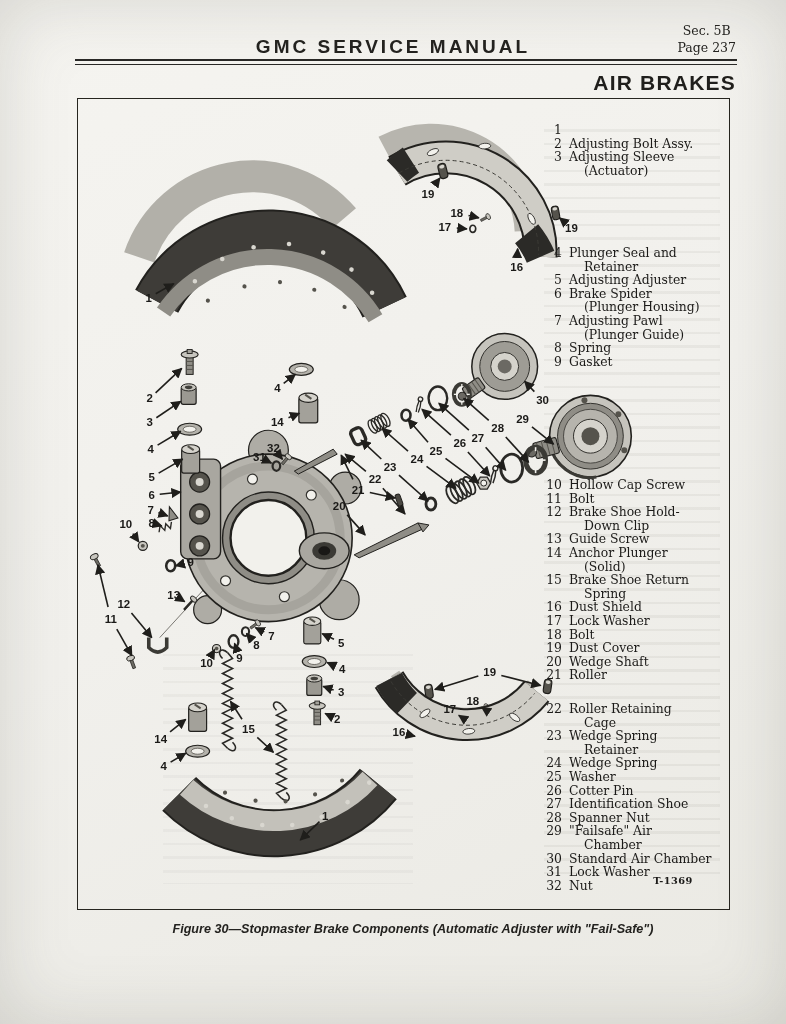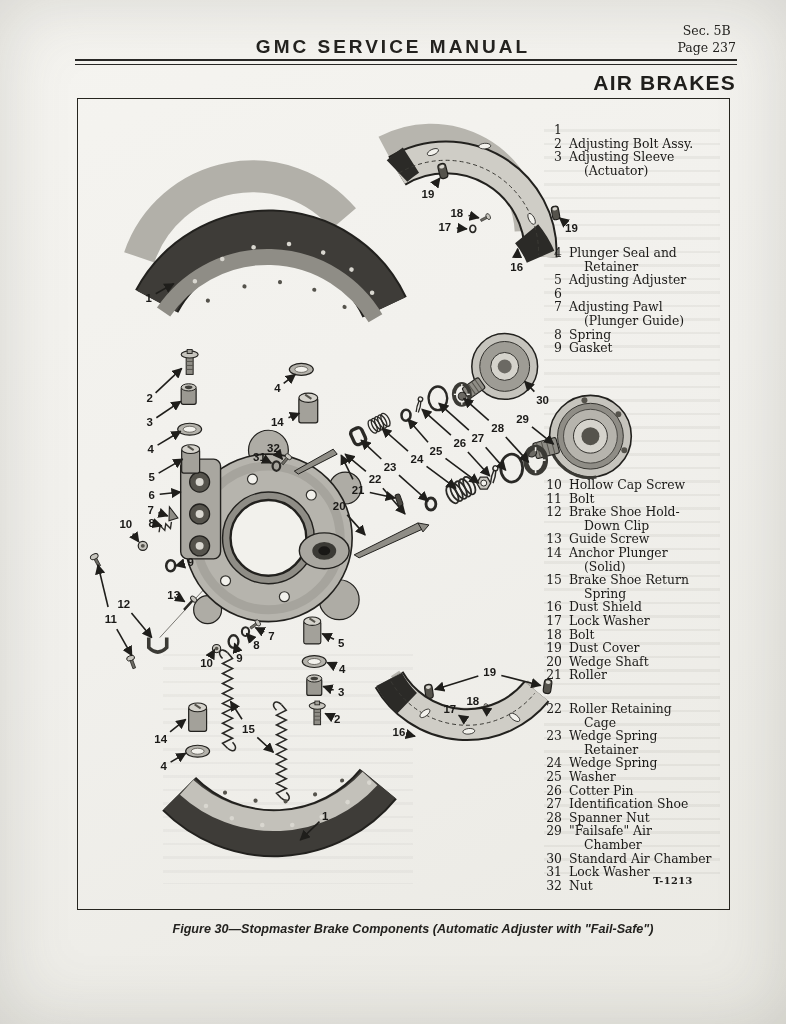--- a/index.html
+++ b/index.html
@@ -500,20 +500,24 @@
             </span>
           </div>
           <div class="pitem">
             <span class="pnum">5</span>
             <span class="plabel">
               <span class="pline">Adjusting Adjuster</span>
             </span>
           </div>
           <div class="pitem">
             <span class="pnum">6</span>
+            <span class="plabel">
+              <span class="pline">Brake Spider</span>
+              <span class="pline cont">(Plunger Housing)</span>
+            </span>
           </div>
           <div class="pitem">
             <span class="pnum">7</span>
             <span class="plabel">
               <span class="pline">Adjusting Pawl</span>
               <span class="pline cont">(Plunger Guide)</span>
             </span>
           </div>
           <div class="pitem">
             <span class="pnum">8</span>
@@ -670,17 +674,17 @@
             </span>
           </div>
           <div class="pitem">
             <span class="pnum">32</span>
             <span class="plabel">
               <span class="pline">Nut</span>
             </span>
           </div>
         </div>
       </div>
-    <div class="tnum">T-1213</div>
+    <div class="tnum">T-1369</div>
   </div>
 
   <div class="caption">Figure 30—Stopmaster Brake Components (Automatic Adjuster with "Fail-Safe")</div>
 </div>
 
 </body></html>

